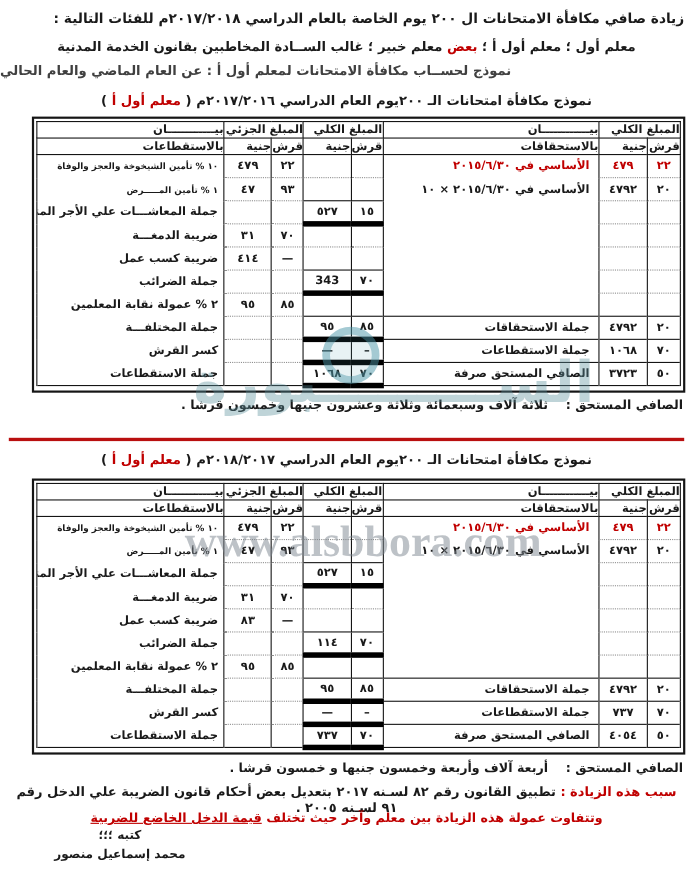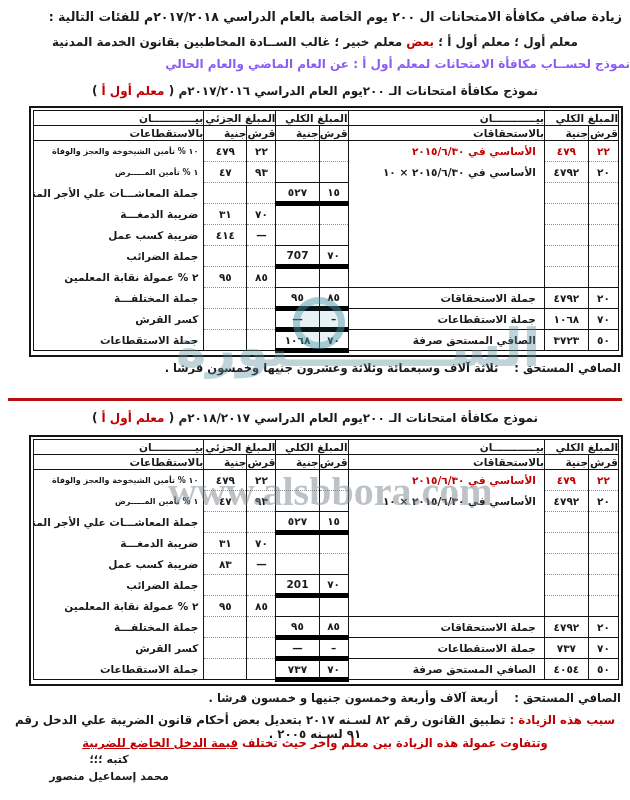--- a/index.html
+++ b/index.html
@@ -12,21 +12,21 @@
     color: #1a1a1a;
     overflow: hidden;
   }
   .abs { position: absolute; }
   .bold { font-weight: bold; margin-left: 12px; }
   .red { color: #C00000; }
 
   
   .hline1 { top: 9px;  right: 8px; left: 8px; font-size: 12.5px; font-weight: bold; }
   .hline2 { top: 35px; left: 0; right: 0; text-align: center; font-size: 12px; font-weight: bold; }
-  .hline3 { top: 57px; left: 0; right: 0; text-align: right; font-size: 12px; font-weight: bold; color:#8b5cf6; }
+  .hline3 { top: 57px; left: 0; right: 0; text-align: left; font-size: 12px; font-weight: bold; color:#404040; }
   .t-title { left: 0; right: 0; text-align: center; font-size: 12px; font-weight: bold; }
   .t-title1 { top: 84px; }
   .t-title2 { top: 411px; }
 
   
   .table-host1 { top: 106px; left: 29px; width: 594px; }
   .table-host2 { top: 435px; left: 29px; width: 594px; }
   .tframe { border: 2px solid #151515; padding: 2px; background: transparent; }
   table.rt { width: 100%; border-collapse: collapse; table-layout: fixed; border: 1.5px solid #151515; }
   .rt th {
@@ -172,21 +172,21 @@
             <td class="num"></td>
             <td class="num">—</td>
             <td class="num">٤١٤</td>
             <td class="lbl ded">ضريبة كسب عمل</td>
           </tr>
           <tr>
             <td class="num"></td>
             <td class="num"></td>
             <td class="lbl ent"></td>
             <td class="num solidT solidB">٧٠</td>
-            <td class="num solidT solidB">707</td>
+            <td class="num solidT solidB">343</td>
             <td class="num"></td>
             <td class="num"></td>
             <td class="lbl ded">جملة الضرائب</td>
           </tr>
           <tr>
             <td class="num"></td>
             <td class="num"></td>
             <td class="lbl ent"></td>
             <td class="num"></td>
             <td class="num"></td>
@@ -314,21 +314,21 @@
             <td class="num"></td>
             <td class="num">—</td>
             <td class="num">٨٣</td>
             <td class="lbl ded">ضريبة كسب عمل</td>
           </tr>
           <tr>
             <td class="num"></td>
             <td class="num"></td>
             <td class="lbl ent"></td>
             <td class="num solidT solidB">٧٠</td>
-            <td class="num solidT solidB">201</td>
+            <td class="num solidT solidB">١١٤</td>
             <td class="num"></td>
             <td class="num"></td>
             <td class="lbl ded">جملة الضرائب</td>
           </tr>
           <tr>
             <td class="num"></td>
             <td class="num"></td>
             <td class="lbl ent"></td>
             <td class="num"></td>
             <td class="num"></td>

